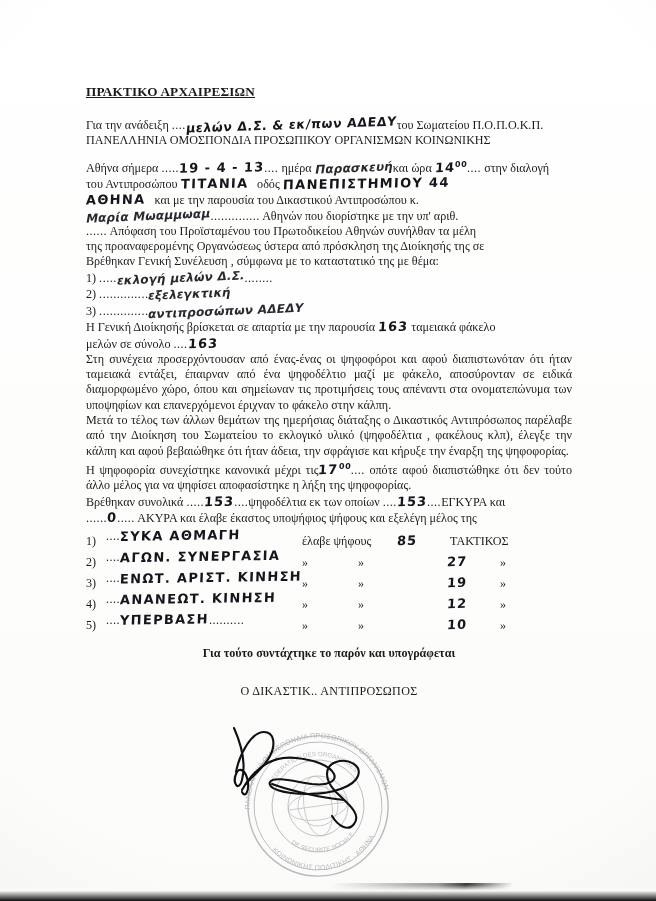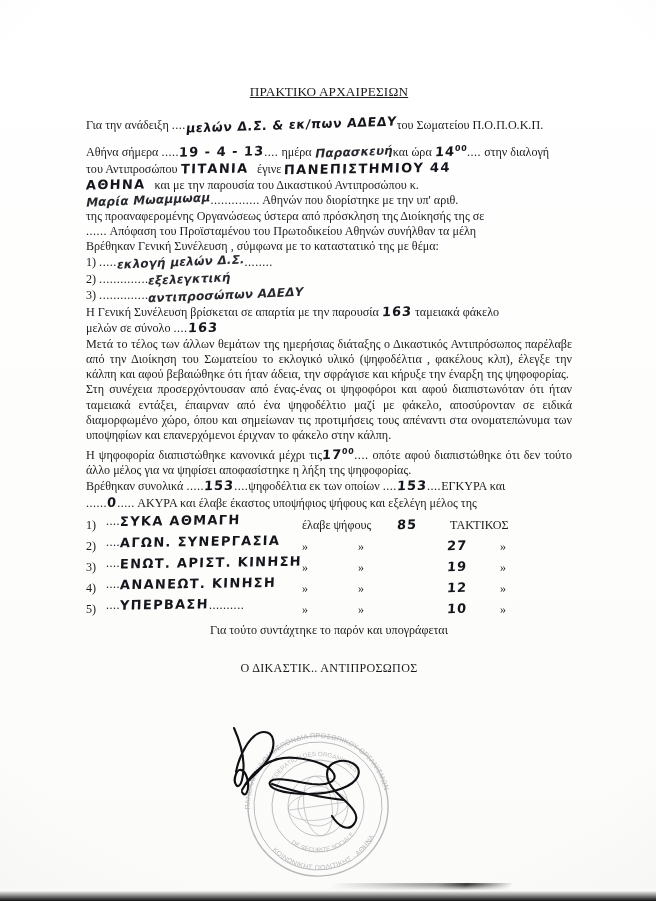--- a/index.html
+++ b/index.html
@@ -46,26 +46,26 @@
   }
 
   .doc {
     position: absolute;
     left: 86px;
     top: 84px;
     width: 486px;
   }
 
   .title {
-    text-align: center;
+    text-align: left;
     font-size: 13.2px;
     letter-spacing: 0.2px;
     text-decoration: underline;
     margin: 0 0 17px 0;
-    font-weight: normal;
+    font-weight: bold;
   }
 
   p.para {
     margin: 0;
     font-size: 12.1px;
     line-height: 15.3px;
     text-align: justify;
     text-justify: inter-word;
   }
   p.para.left { text-align: left; }
@@ -132,21 +132,22 @@
     overflow: hidden;
   }
   .res-mid1 { display: inline-block; width: 62px; text-align: left; }
   .res-mid2 { display: inline-block; width: 56px; text-align: left; }
   .res-votes { display: inline-block; width: 86px; text-align: center; }
   .res-tail { display: inline-block; text-align: right; }
 
   .closing {
     text-align: center;
     font-size: 12.1px;
-    margin-top: 5px;
+    margin-top: 13px;
+    font-weight: bold;
   }
   .sig-heading {
     text-align: center;
     font-size: 12.1px;
     margin-top: 23px;
     letter-spacing: 0.3px;
     position: relative;
   }
 
   #stamp-wrap {
@@ -190,85 +191,86 @@
   <div id="scan-tint"></div>
 
   <div class="doc">
 
     <div class="title">ΠΡΑΚΤΙΚΟ ΑΡΧΑΙΡΕΣΙΩΝ</div>
 
     <p class="para left">
       <span>Για την ανάδειξη</span>
       <span class="dots">....</span><span class="hw slant2">μελών Δ.Σ. &amp; εκ/πων ΑΔΕΔΥ</span><span>του Σωματείου Π.Ο.Π.Ο.Κ.Π.</span>
     </p>
+    <p class="para left">ΠΑΝΕΛΛΗΝΙΑ ΟΜΟΣΠΟΝΔΙΑ ΠΡΟΣΩΠΙΚΟΥ ΟΡΓΑΝΙΣΜΩΝ ΚΟΙΝΩΝΙΚΗΣ</p>
 
     <div class="gap-sm"></div>
 
     <p class="para left">
       <span>Αθήνα σήμερα</span>
       <span class="dots">.....</span><span class="hw num caps">19 - 4 - 13</span><span class="dots">....</span>
       <span>ημέρα</span>
       <span class="hw scrawl">Παρασκευή</span><span>και ώρα</span>
       <span class="hw num">14</span><span class="hw sup">00</span><span class="dots">....</span>
       <span>στην διαλογή</span>
     </p>
 
     <p class="para left">
       <span>του Αντιπροσώπου</span>
       <span class="hw caps">ΤΙΤΑΝΙΑ</span>
-      &nbsp;&nbsp;<span>έγινε</span>
+      &nbsp;&nbsp;<span>οδός</span>
       <span class="hw caps">ΠΑΝΕΠΙΣΤΗΜΙΟΥ 44</span>
     </p>
 
     <p class="para left">
       <span class="hw caps">ΑΘΗΝΑ</span>
       &nbsp;&nbsp;<span>και με την παρουσία του Δικαστικού Αντιπροσώπου κ.</span>
     </p>
 
     <p class="para left">
       <span class="hw scrawl">Μαρία Μωαμμωαμ</span><span class="dots">..............</span>
       <span>Αθηνών που διορίστηκε με την υπ' αριθ.</span>
     </p>
 
-    <p class="para">της προαναφερομένης Οργανώσεως ύστερα από πρόσκληση της Διοίκησής της σε</p>
     <p class="para">
       <span class="dots">......</span>
       <span>Απόφαση του Προϊσταμένου του Πρωτοδικείου Αθηνών συνήλθαν τα μέλη</span>
     </p>
+    <p class="para">της προαναφερομένης Οργανώσεως ύστερα από πρόσκληση της Διοίκησής της σε</p>
     <p class="para left">Βρέθηκαν Γενική Συνέλευση , σύμφωνα με το καταστατικό της με θέμα:</p>
 
     <div>
       <div class="agenda-line">
         <span>1)</span>
         <span class="dots">.....</span><span class="hw scrawl">εκλογή μελών Δ.Σ.</span><span class="dots">........</span>
       </div>
       <div class="agenda-line">
         <span>2)</span>
         <span class="dots">..............</span><span class="hw scrawl">εξελεγκτική</span>
       </div>
       <div class="agenda-line">
         <span>3)</span>
         <span class="dots">..............</span><span class="hw scrawl">αντιπροσώπων ΑΔΕΔΥ</span>
       </div>
     </div>
 
     <p class="para left">
-      <span>Η Γενική Συνέλευση βρίσκεται σε απαρτία με την παρουσία</span>
+      <span>Η Γενική Διοίκησής βρίσκεται σε απαρτία με την παρουσία</span>
       <span class="hw num">163</span>
       <span>ταμειακά φάκελο</span>
     </p>
     <p class="para left">
       <span>μελών σε σύνολο</span>
       <span class="dots">....</span><span class="hw num">163</span>
     </p>
 
+    <p class="para">Στη συνέχεια προσερχόντουσαν από ένας-ένας οι ψηφοφόροι και αφού διαπιστωνόταν ότι ήταν ταμειακά εντάξει, έπαιρναν από ένα ψηφοδέλτιο μαζί με φάκελο, αποσύρονταν σε ειδικά διαμορφωμένο χώρο, όπου και σημείωναν τις προτιμήσεις τους απέναντι στα ονοματεπώνυμα των υποψηφίων και επανερχόμενοι έριχναν το φάκελο στην κάλπη.</p>
     <p class="para">Μετά το τέλος των άλλων θεμάτων της ημερήσιας διάταξης ο Δικαστικός Αντιπρόσωπος παρέλαβε από την Διοίκηση του Σωματείου το εκλογικό υλικό (ψηφοδέλτια , φακέλους κλπ), έλεγξε την κάλπη και αφού βεβαιώθηκε ότι ήταν άδεια, την σφράγισε και κήρυξε την έναρξη της ψηφοφορίας.</p>
-    <p class="para">Στη συνέχεια προσερχόντουσαν από ένας-ένας οι ψηφοφόροι και αφού διαπιστωνόταν ότι ήταν ταμειακά εντάξει, έπαιρναν από ένα ψηφοδέλτιο μαζί με φάκελο, αποσύρονταν σε ειδικά διαμορφωμένο χώρο, όπου και σημείωναν τις προτιμήσεις τους απέναντι στα ονοματεπώνυμα των υποψηφίων και επανερχόμενοι έριχναν το φάκελο στην κάλπη.</p>
     <p class="para">
-      <span>Η ψηφοφορία διαπιστώθηκε κανονικά μέχρι τις</span><span class="hw num">17</span><span class="hw sup">00</span><span class="dots">....</span>
+      <span>Η ψηφοφορία συνεχίστηκε κανονικά μέχρι τις</span><span class="hw num">17</span><span class="hw sup">00</span><span class="dots">....</span>
       <span>οπότε αφού διαπιστώθηκε ότι δεν τούτο άλλο μέλος για να ψηφίσει αποφασίστηκε η λήξη της ψηφοφορίας.</span>
     </p>
 
     <p class="para left">
       <span>Βρέθηκαν συνολικά</span>
       <span class="dots">.....</span><span class="hw num">153</span><span class="dots">....</span><span>ψηφοδέλτια εκ των οποίων</span>
       <span class="dots">....</span><span class="hw num">153</span><span class="dots">....</span><span>ΕΓΚΥΡΑ και</span>
     </p>
     <p class="para">
       <span class="dots">......</span><span class="hw num">0</span><span class="dots">.....</span>

